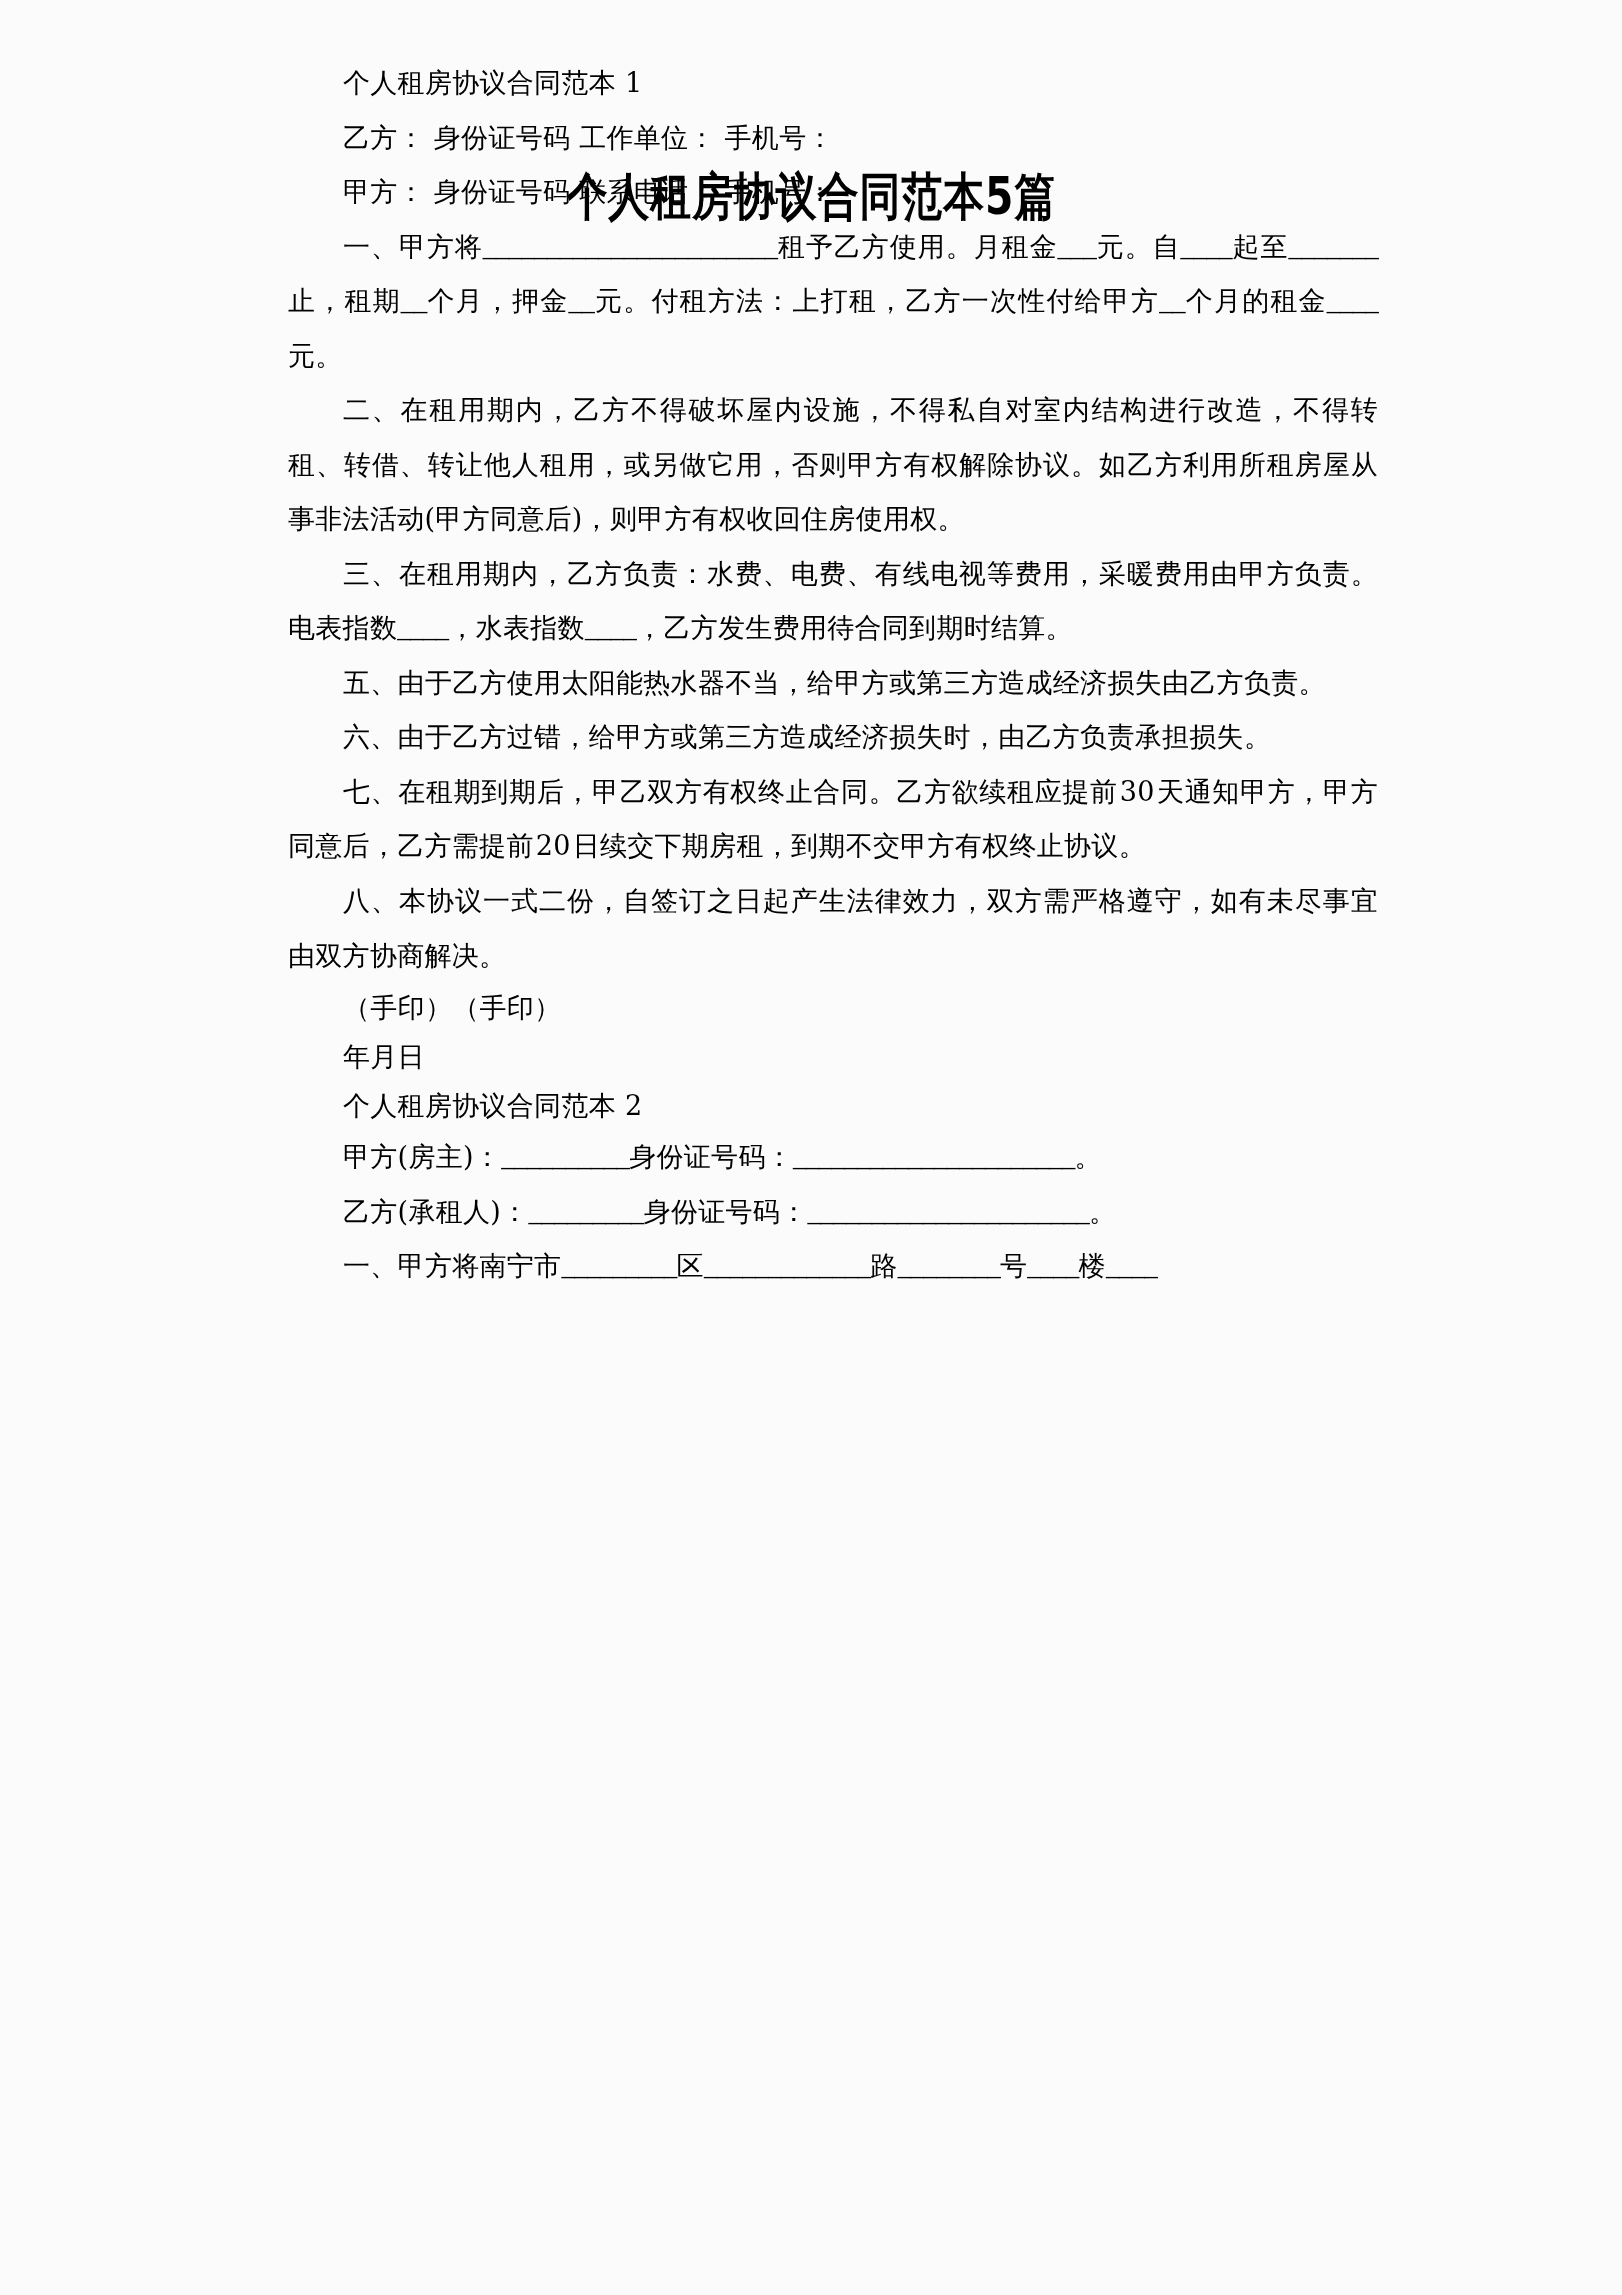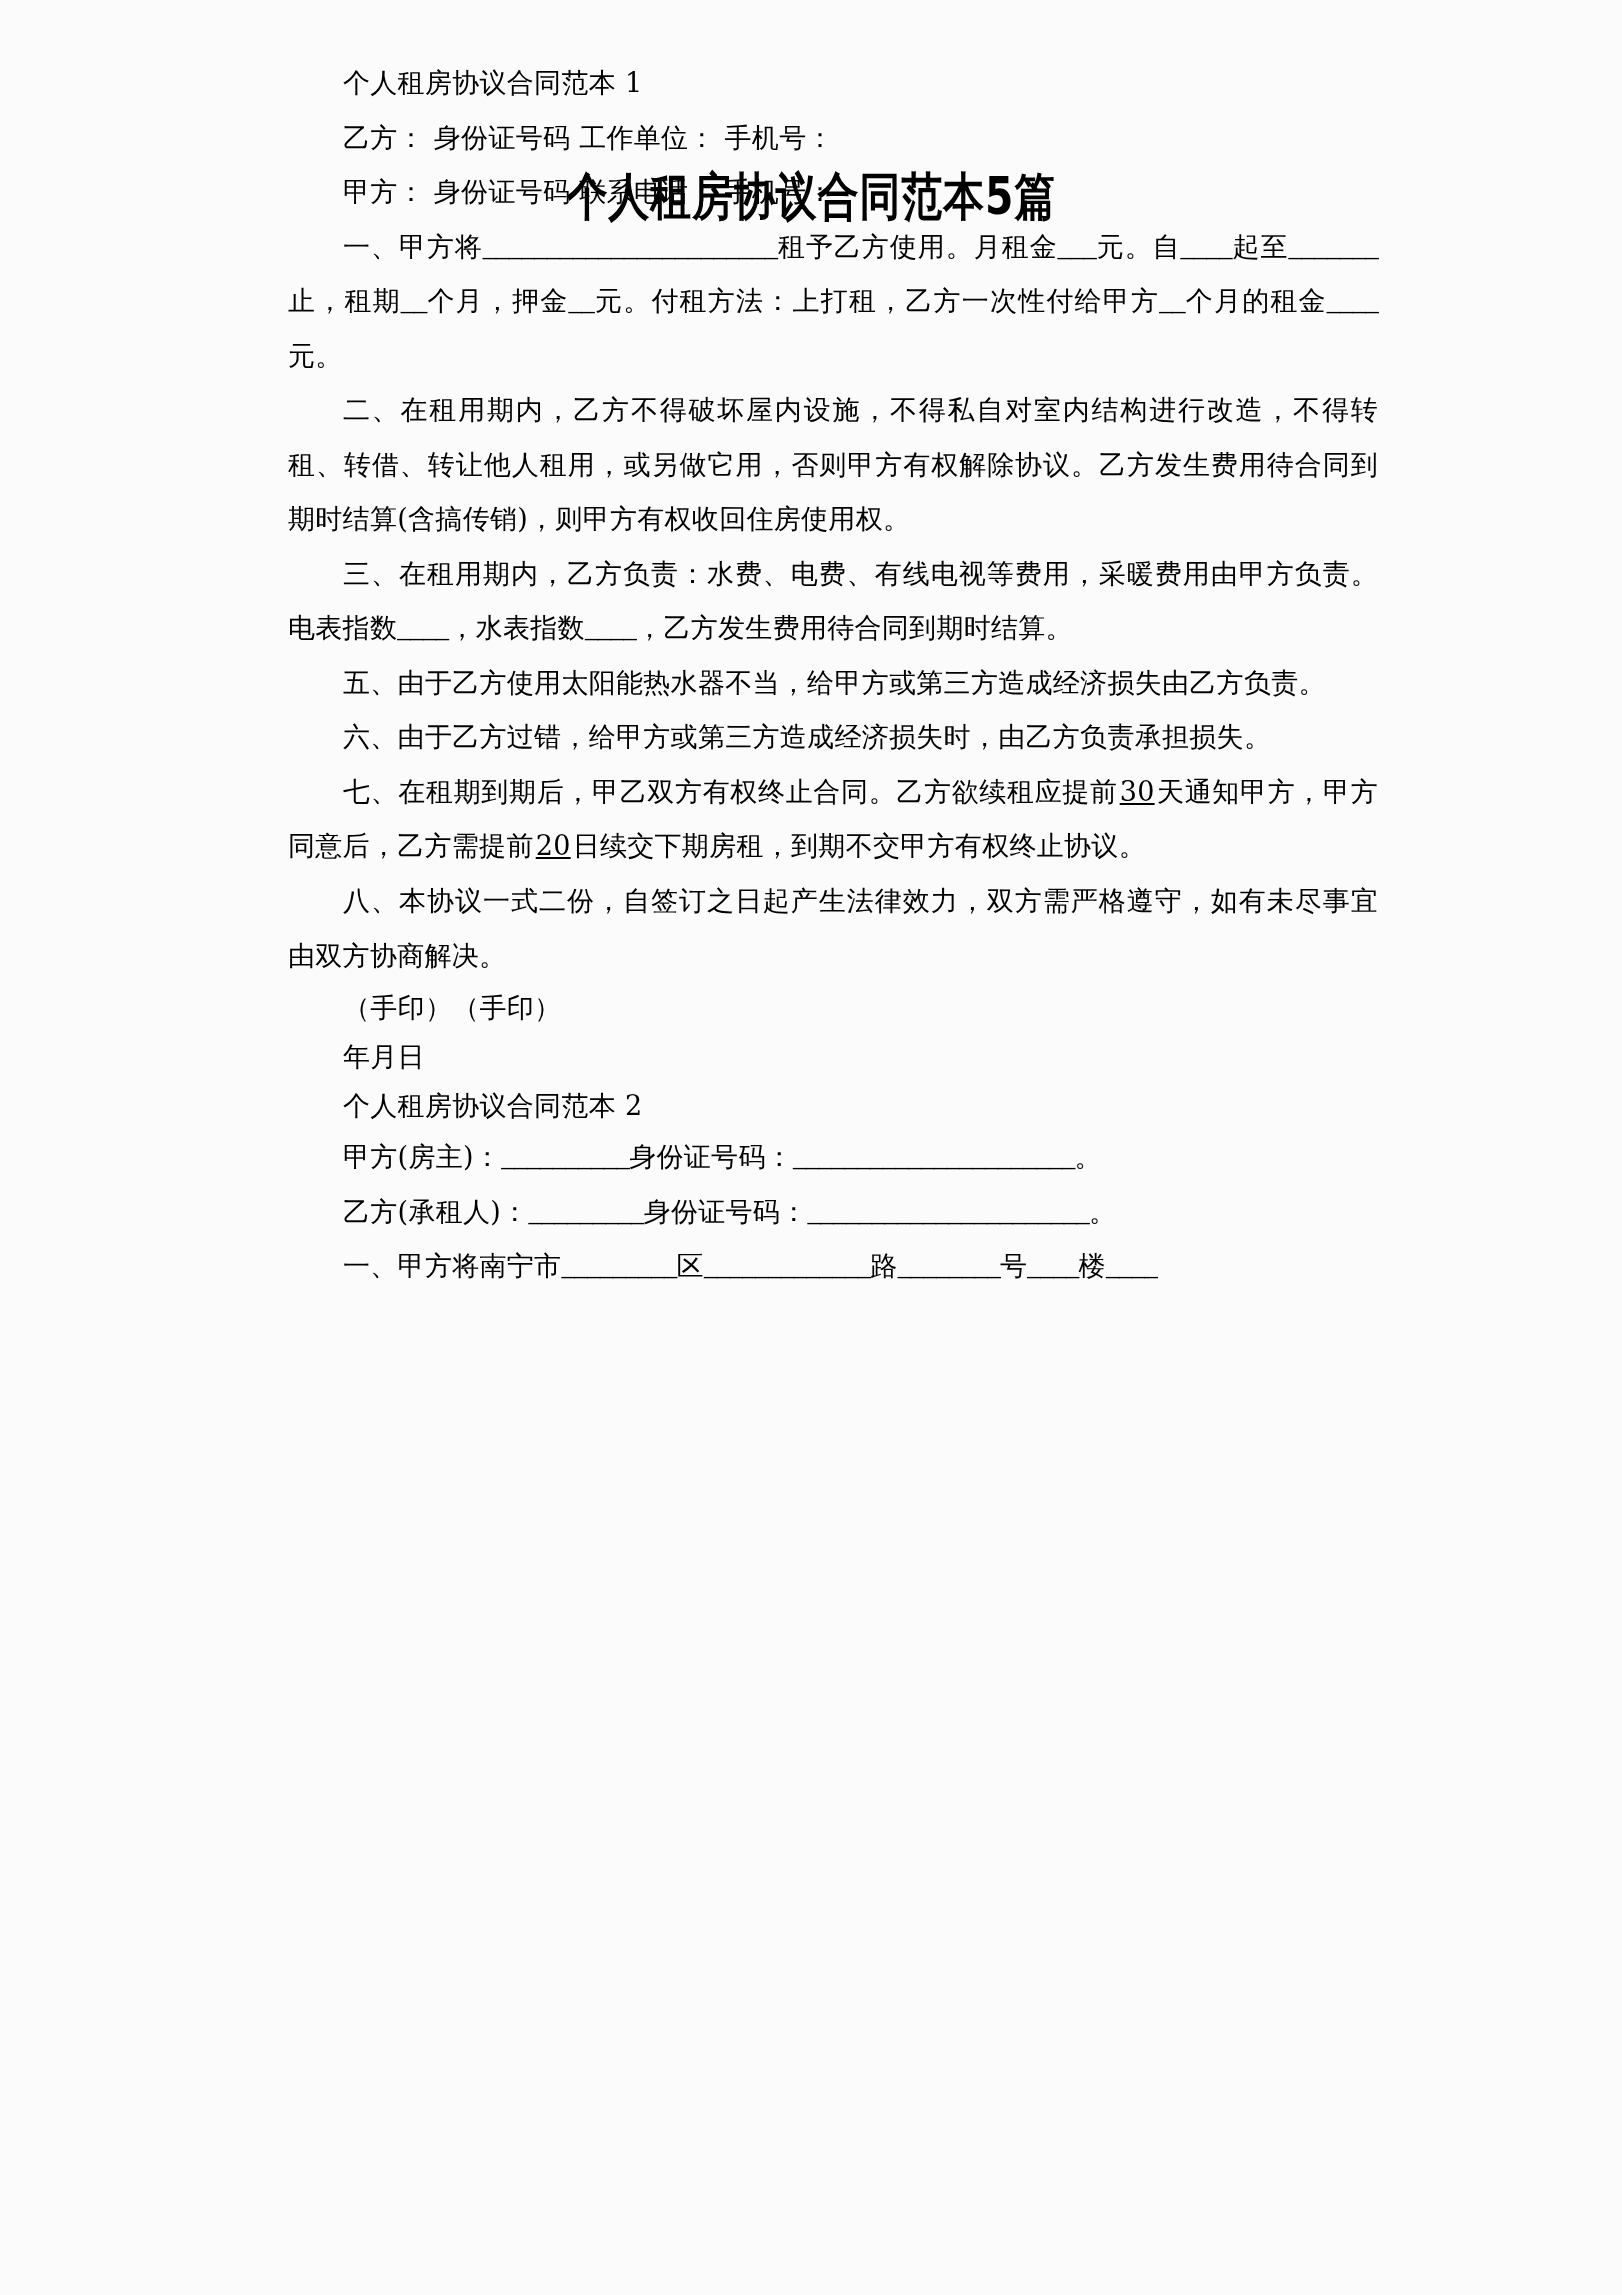--- a/index.html
+++ b/index.html
@@ -63,42 +63,41 @@
   }
   
   .blank {
     letter-spacing: -0.7px;
     font-family: Liberation Serif, serif;
   }
   
   .num {
     font-family: "DejaVu Serif", "Liberation Serif", serif;
     padding: 0 2px;
-    text-decoration: underline;
   }
 </style>
 </head>
 <body>
 
 <div class="page">
 
   <h1 class="doc-title">个人租房协议合同范本5篇</h1>
 
   <div class="content">
     <div class="body-block">
 
       <p class="para indent">个人租房协议合同范本 1</p>
 
       <p class="para indent">乙方： 身份证号码 工作单位： 手机号：</p>
 
       <p class="para indent">甲方： 身份证号码 联系电话： 手机号：</p>
 
       <p class="para indent"><span>一、甲方将</span><span class="blank">_______________________</span><span>租予乙方使用。月租金</span><span class="blank">___</span><span>元。自</span><span class="blank">____</span><span>起至</span><span class="blank">_______</span><span>止，租期</span><span class="blank">__</span><span>个月，押金</span><span class="blank">__</span><span>元。付租方法：上打租，乙方一次性付给甲方</span><span class="blank">__</span><span>个月的租金</span><span class="blank">____</span><span>元。</span></p>
 
-      <p class="para indent">二、在租用期内，乙方不得破坏屋内设施，不得私自对室内结构进行改造，不得转租、转借、转让他人租用，或另做它用，否则甲方有权解除协议。乙方发生费用待合同到期时结算(含搞传销)，则甲方有权收回住房使用权。</p>
+      <p class="para indent">二、在租用期内，乙方不得破坏屋内设施，不得私自对室内结构进行改造，不得转租、转借、转让他人租用，或另做它用，否则甲方有权解除协议。如乙方利用所租房屋从事非法活动(甲方同意后)，则甲方有权收回住房使用权。</p>
 
       <p class="para indent"><span>三、在租用期内，乙方负责：水费、电费、有线电视等费用，采暖费用由甲方负责。电表指数</span><span class="blank">____</span><span>，水表指数</span><span class="blank">____</span><span>，乙方发生费用待合同到期时结算。</span></p>
 
 
       <p class="para indent">五、由于乙方使用太阳能热水器不当，给甲方或第三方造成经济损失由乙方负责。</p>
 
       <p class="para indent">六、由于乙方过错，给甲方或第三方造成经济损失时，由乙方负责承担损失。</p>
 
       <p class="para indent"><span>七、在租期到期后，甲乙双方有权终止合同。乙方欲续租应提前</span><span class="num">30</span><span>天通知甲方，甲方同意后，乙方需提前</span><span class="num">20</span><span>日续交下期房租，到期不交甲方有权终止协议。</span></p>
 

